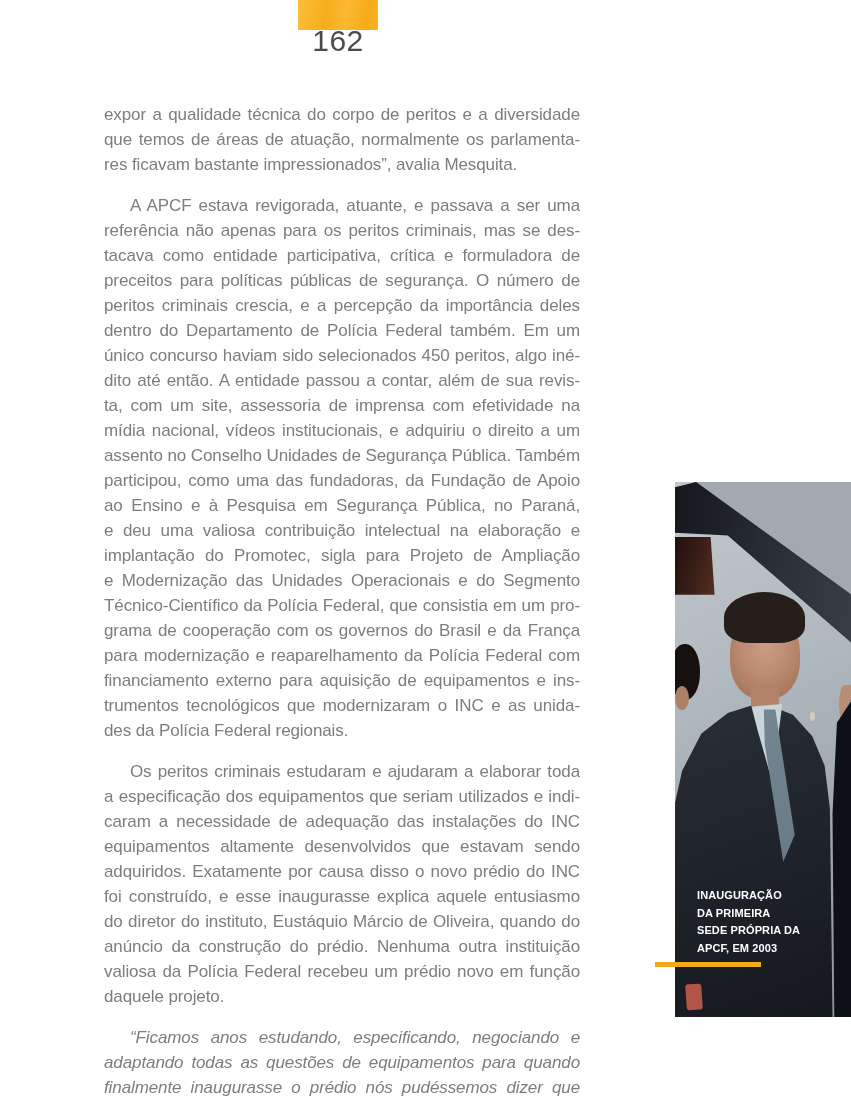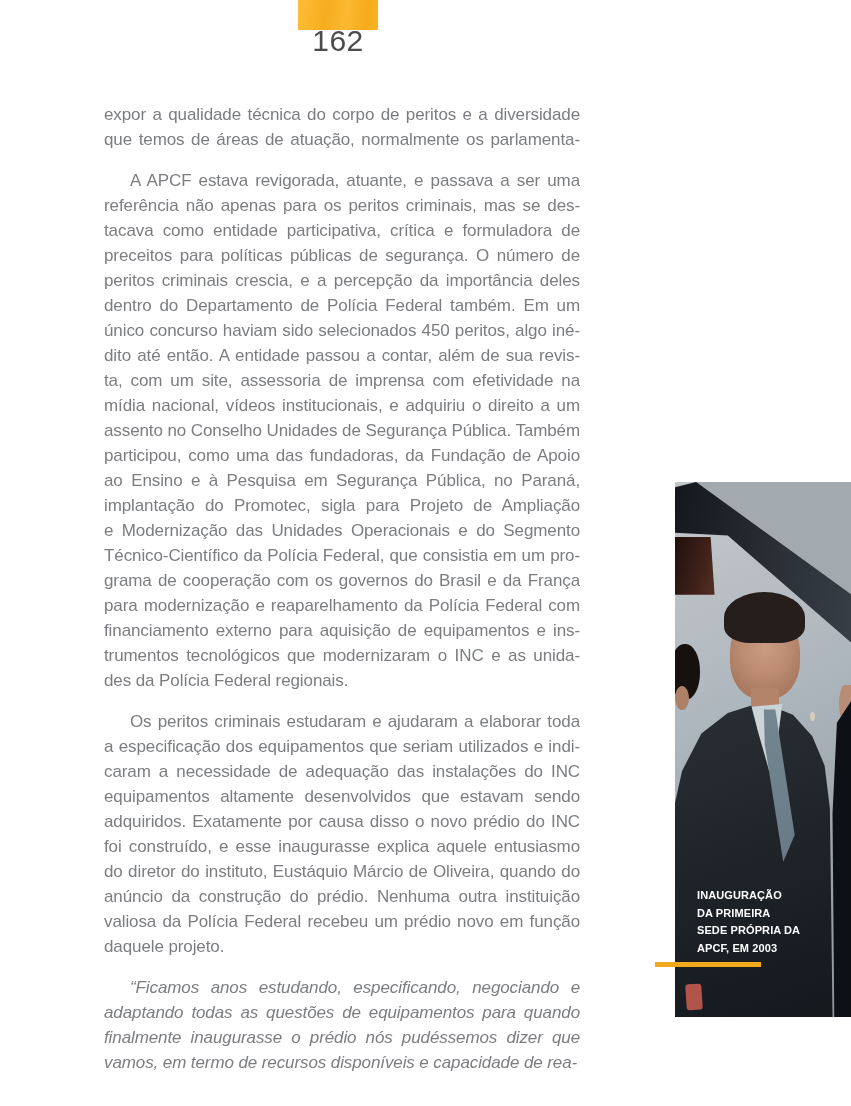--- a/index.html
+++ b/index.html
@@ -82,35 +82,37 @@
 
 <div class="page">
 
   <div class="page-tab"></div>
   <div class="page-number">162</div>
 
   <div class="text-column" id="text-col">
       <div class="para">
         <div class="line first">expor a qualidade técnica do corpo de peritos e a diversidade</div>
         <div class="line">que temos de áreas de atuação, normalmente os parlamenta-</div>
+        <div class="line last">res ficavam bastante impressionados”, avalia Mesquita.</div>
       </div>
       <div class="para indent">
         <div class="line first">A APCF estava revigorada, atuante, e passava a ser uma</div>
         <div class="line">referência não apenas para os peritos criminais, mas se des-</div>
         <div class="line">tacava como entidade participativa, crítica e formuladora de</div>
         <div class="line">preceitos para políticas públicas de segurança. O número de</div>
         <div class="line">peritos criminais crescia, e a percepção da importância deles</div>
         <div class="line">dentro do Departamento de Polícia Federal também. Em um</div>
         <div class="line">único concurso haviam sido selecionados 450 peritos, algo iné-</div>
         <div class="line">dito até então. A entidade passou a contar, além de sua revis-</div>
         <div class="line">ta, com um site, assessoria de imprensa com efetividade na</div>
         <div class="line">mídia nacional, vídeos institucionais, e adquiriu o direito a um</div>
         <div class="line">assento no Conselho Unidades de Segurança Pública. Também</div>
         <div class="line">participou, como uma das fundadoras, da Fundação de Apoio</div>
         <div class="line">ao Ensino e à Pesquisa em Segurança Pública, no Paraná,</div>
+        <div class="line">e deu uma valiosa contribuição intelectual na elaboração e</div>
         <div class="line">implantação do Promotec, sigla para Projeto de Ampliação</div>
         <div class="line">e Modernização das Unidades Operacionais e do Segmento</div>
         <div class="line">Técnico-Científico da Polícia Federal, que consistia em um pro-</div>
         <div class="line">grama de cooperação com os governos do Brasil e da França</div>
         <div class="line">para modernização e reaparelhamento da Polícia Federal com</div>
         <div class="line">financiamento externo para aquisição de equipamentos e ins-</div>
         <div class="line">trumentos tecnológicos que modernizaram o INC e as unida-</div>
         <div class="line last">des da Polícia Federal regionais.</div>
       </div>
       <div class="para indent">

